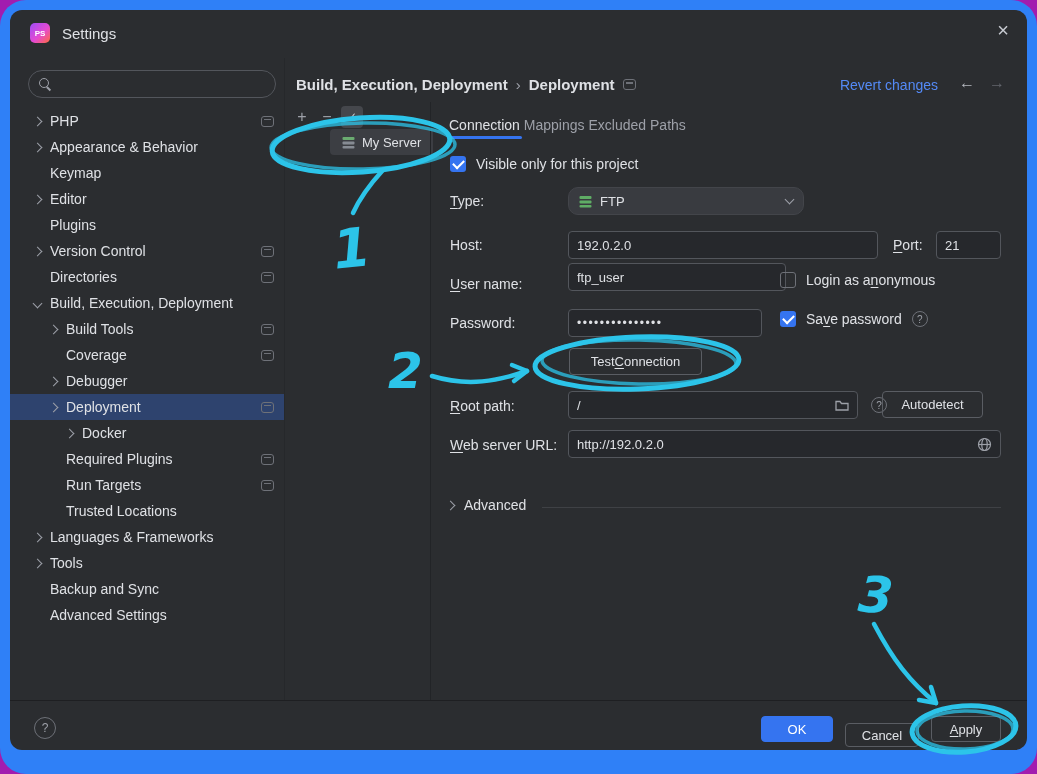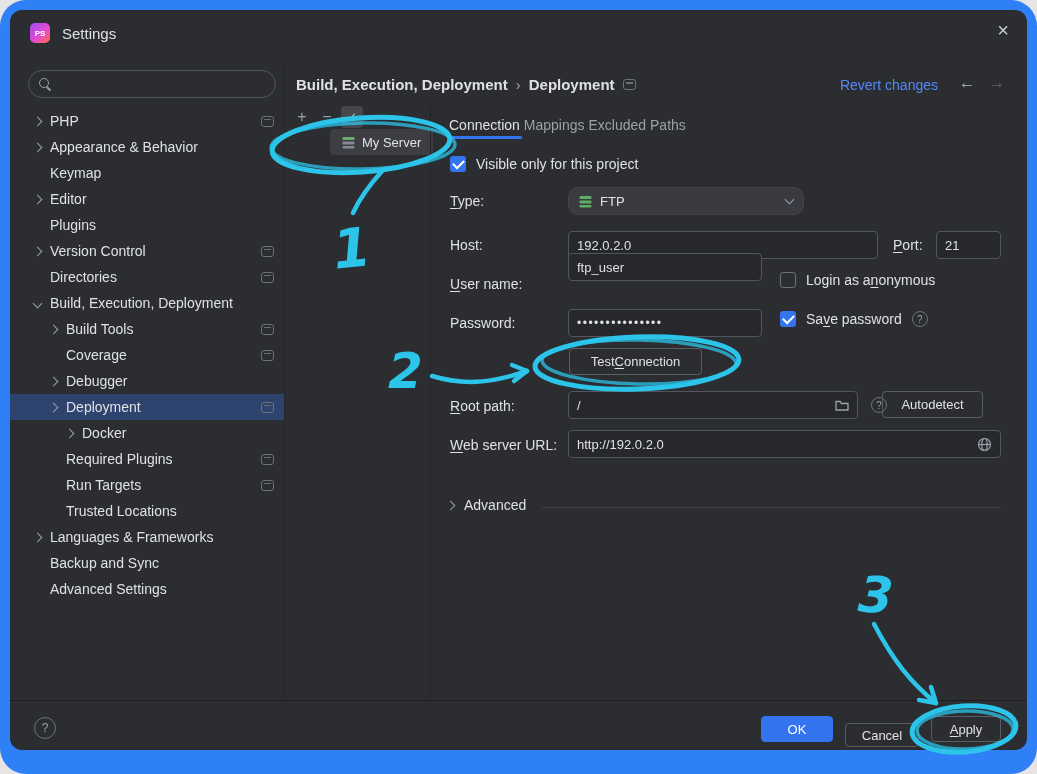--- a/index.html
+++ b/index.html
@@ -1,17 +1,17 @@
 <!DOCTYPE html>
 <html><head>
 <meta charset="utf-8">
 <style>
   * { margin:0; padding:0; box-sizing:border-box; }
   body { background:#0d0d0f; font-family:"Liberation Sans","DejaVu Sans",sans-serif; }
-  .stage { position:relative; width:1037px; height:774px; background:#e5e5e5; overflow:hidden; }
+  .stage { position:relative; width:1037px; height:774px; background:#a21caf; overflow:hidden; }
   .frame { position:absolute; inset:0; background:#2f80f7; border-radius:26px; }
   .dialog { position:absolute; left:10px; top:10px; width:1017px; height:740px;
             background:#2b2d30; border-radius:12px; overflow:hidden; color:#dfe1e5; }
 
   
   .logo { position:absolute; left:20px; top:13px; width:20px; height:20px; border-radius:5px;
           background:linear-gradient(135deg,#9e4cf7 0%,#e44ad2 55%,#ff6a3d 100%);
           display:flex; align-items:center; justify-content:center;
           font-size:8px; font-weight:bold; color:#fff; }
   .wtitle { position:absolute; left:52px; top:15px; font-size:15px; color:#dfe1e5; }
@@ -210,20 +210,26 @@
           <span class="chevbox"></span>
           <span>Trusted Locations</span>
         </div>
         <div class="trow d0">
           <span class="chevbox">
               <span class="chev r"></span>
             </span>
           <span>Languages &amp; Frameworks</span>
         </div>
         <div class="trow d0">
+          <span class="chevbox">
+              <span class="chev r"></span>
+            </span>
+          <span>Tools</span>
+        </div>
+        <div class="trow d0">
           <span class="chevbox"></span>
           <span>Backup and Sync</span>
         </div>
         <div class="trow d0">
           <span class="chevbox"></span>
           <span>Advanced Settings</span>
         </div>
       </div>
 
       <div class="breadcrumb">
@@ -274,21 +280,21 @@
         <span>FTP</span>
         <span class="dd-arrow"></span>
       </div>
 
       <div class="flabel" style="top:227px;">Host:</div>
       <input class="inp" style="left: 558px; top: 221px; width: 310px;" value="192.0.2.0">
       <div class="flabel" style="left:883px; top:227px;"><u>P</u>ort:</div>
       <input class="inp" style="left: 926px; top: 221px; width: 65px;" value="21">
 
       <div class="flabel" style="top:266px;"><u>U</u>ser name:</div>
-      <input class="inp" style="left: 558px; top: 243px; width: 194px;" value="ftp_user">
+      <input class="inp" style="left: 558px; top: 253px; width: 218px;" value="ftp_user">
       <div style="position:absolute; left:770px; top:262px; display:flex; align-items:center; gap:10px;">
         <span class="cb off"></span>
         <span class="clabel">Login as a<u>n</u>onymous</span>
       </div>
 
       <div class="flabel" style="top:305px;">Password:</div>
       <input class="inp pw" style="left: 558px; top: 299px; width: 194px;" value="•••••••••••••••">
       <div style="position:absolute; left:770px; top:301px; display:flex; align-items:center; gap:10px;">
         <span class="cb on"></span>
         <span class="clabel">Sa<u>v</u>e password</span>

